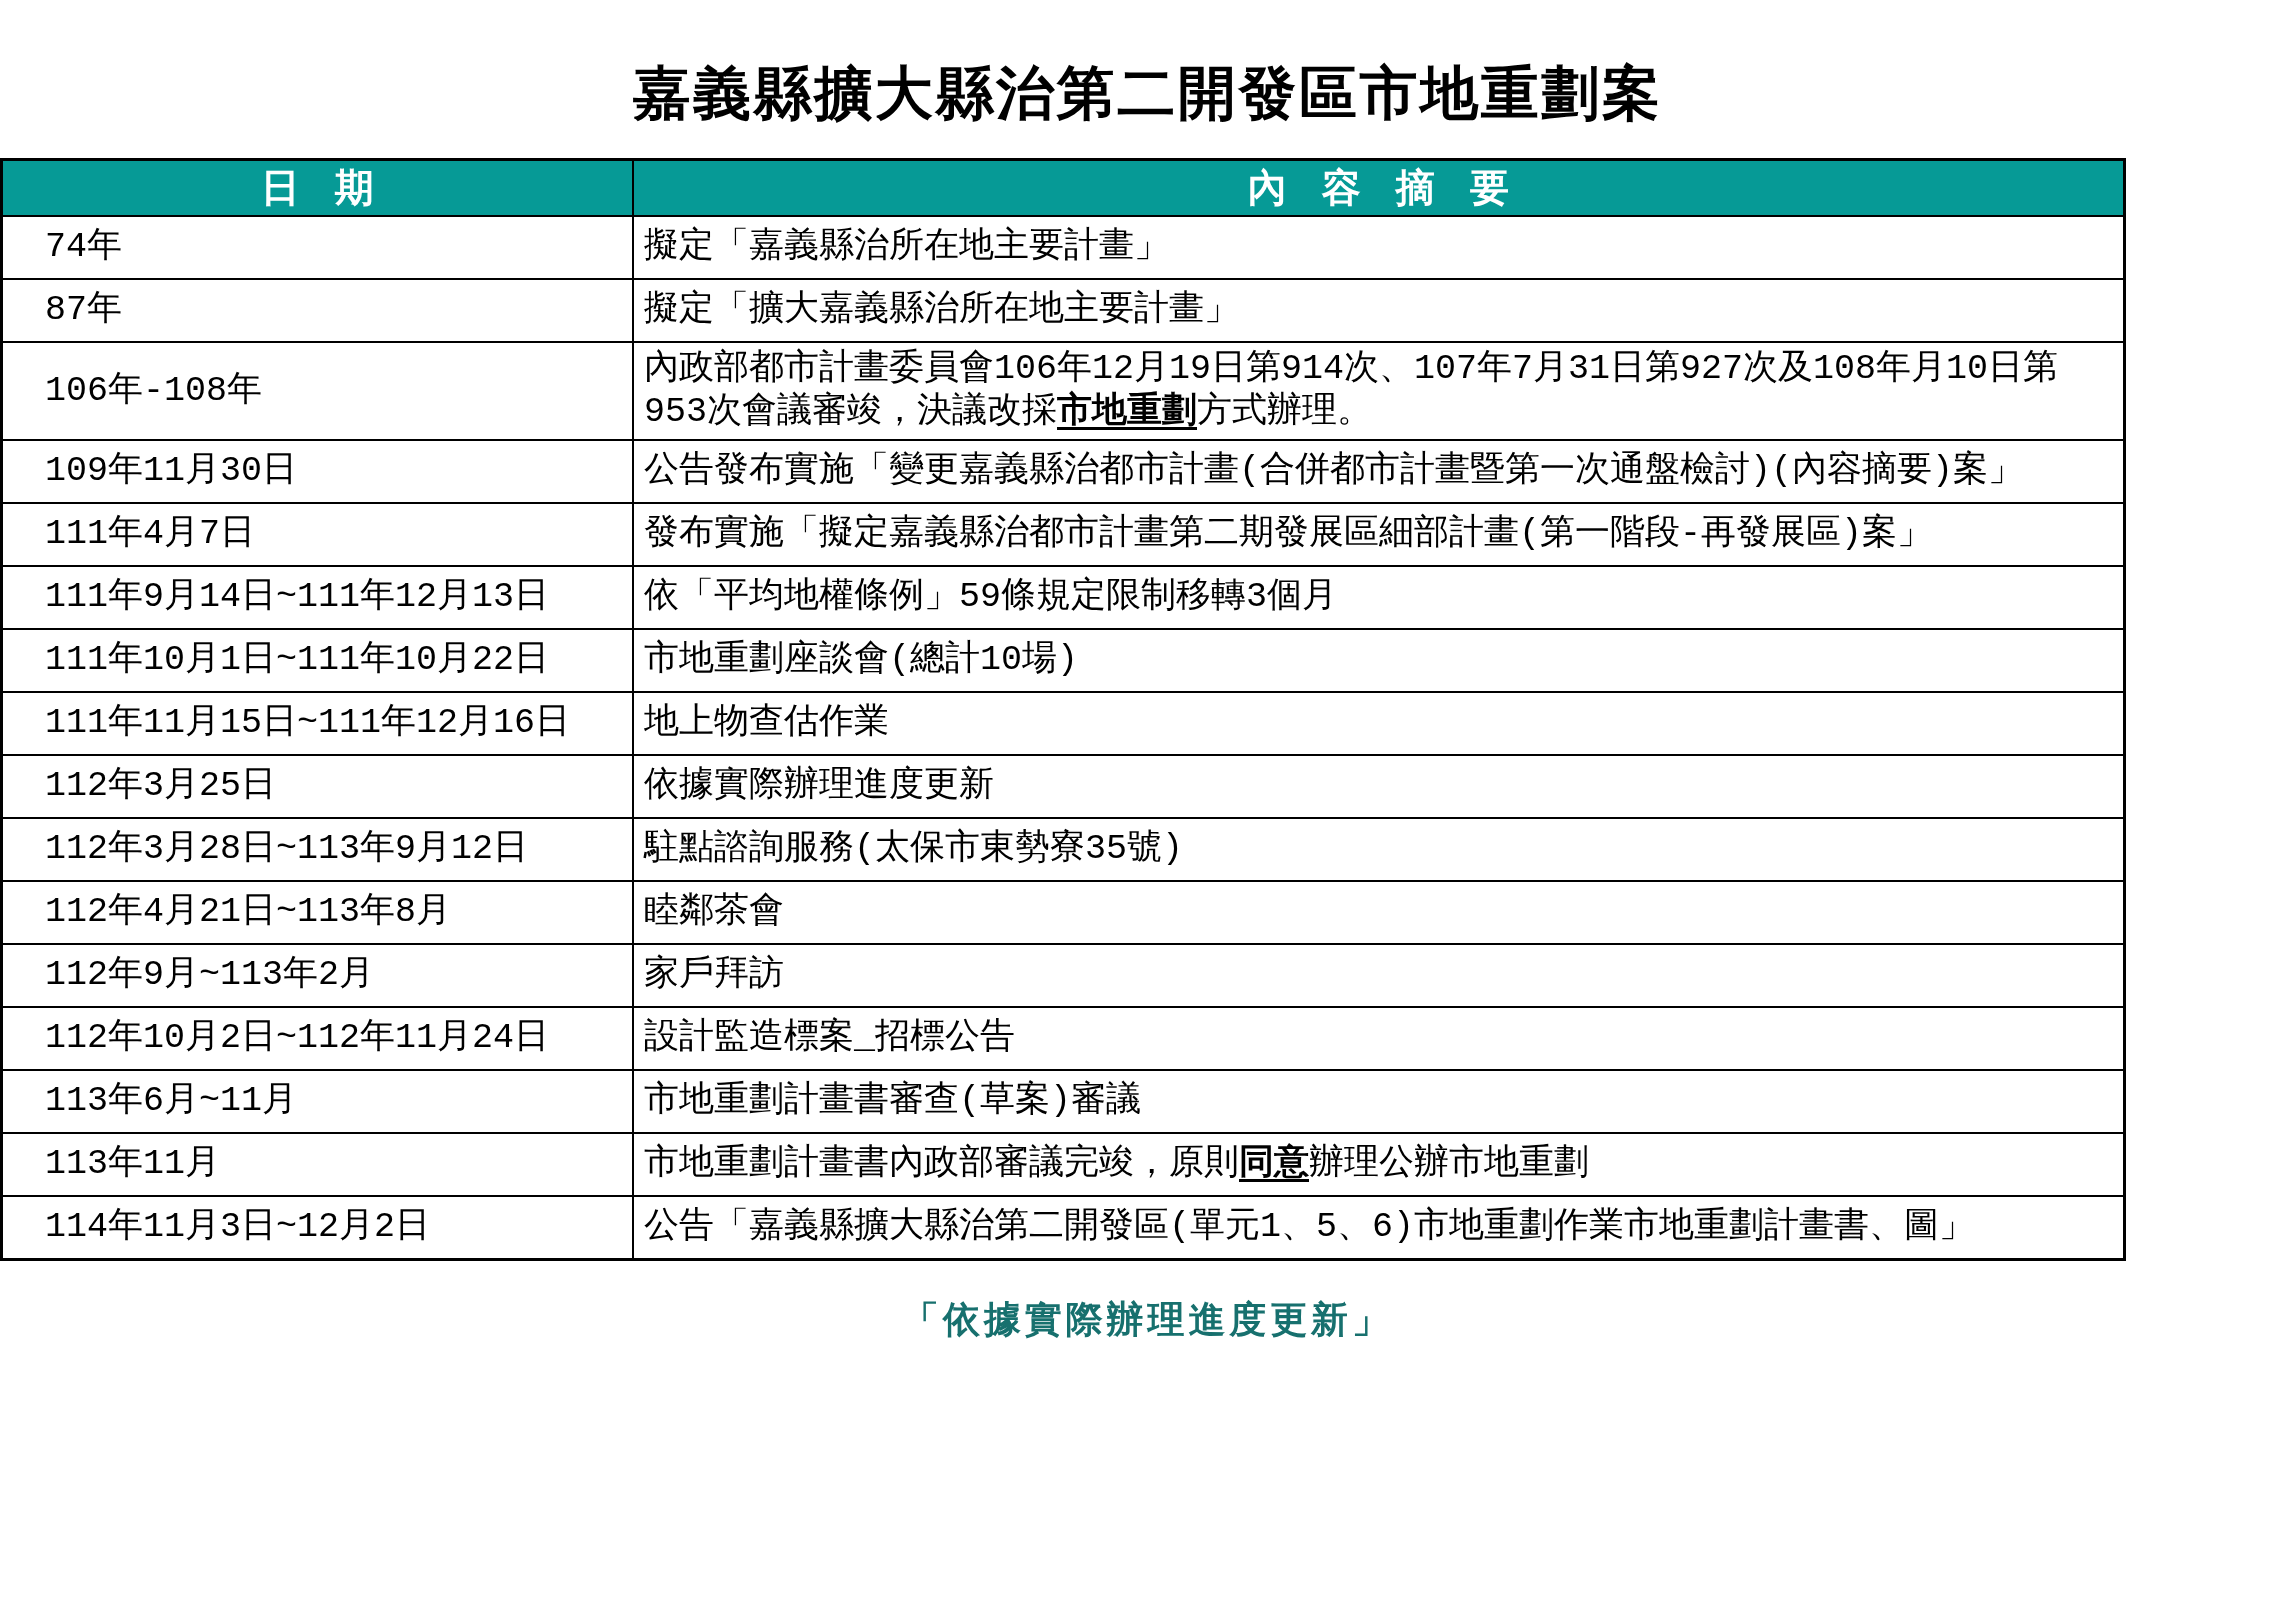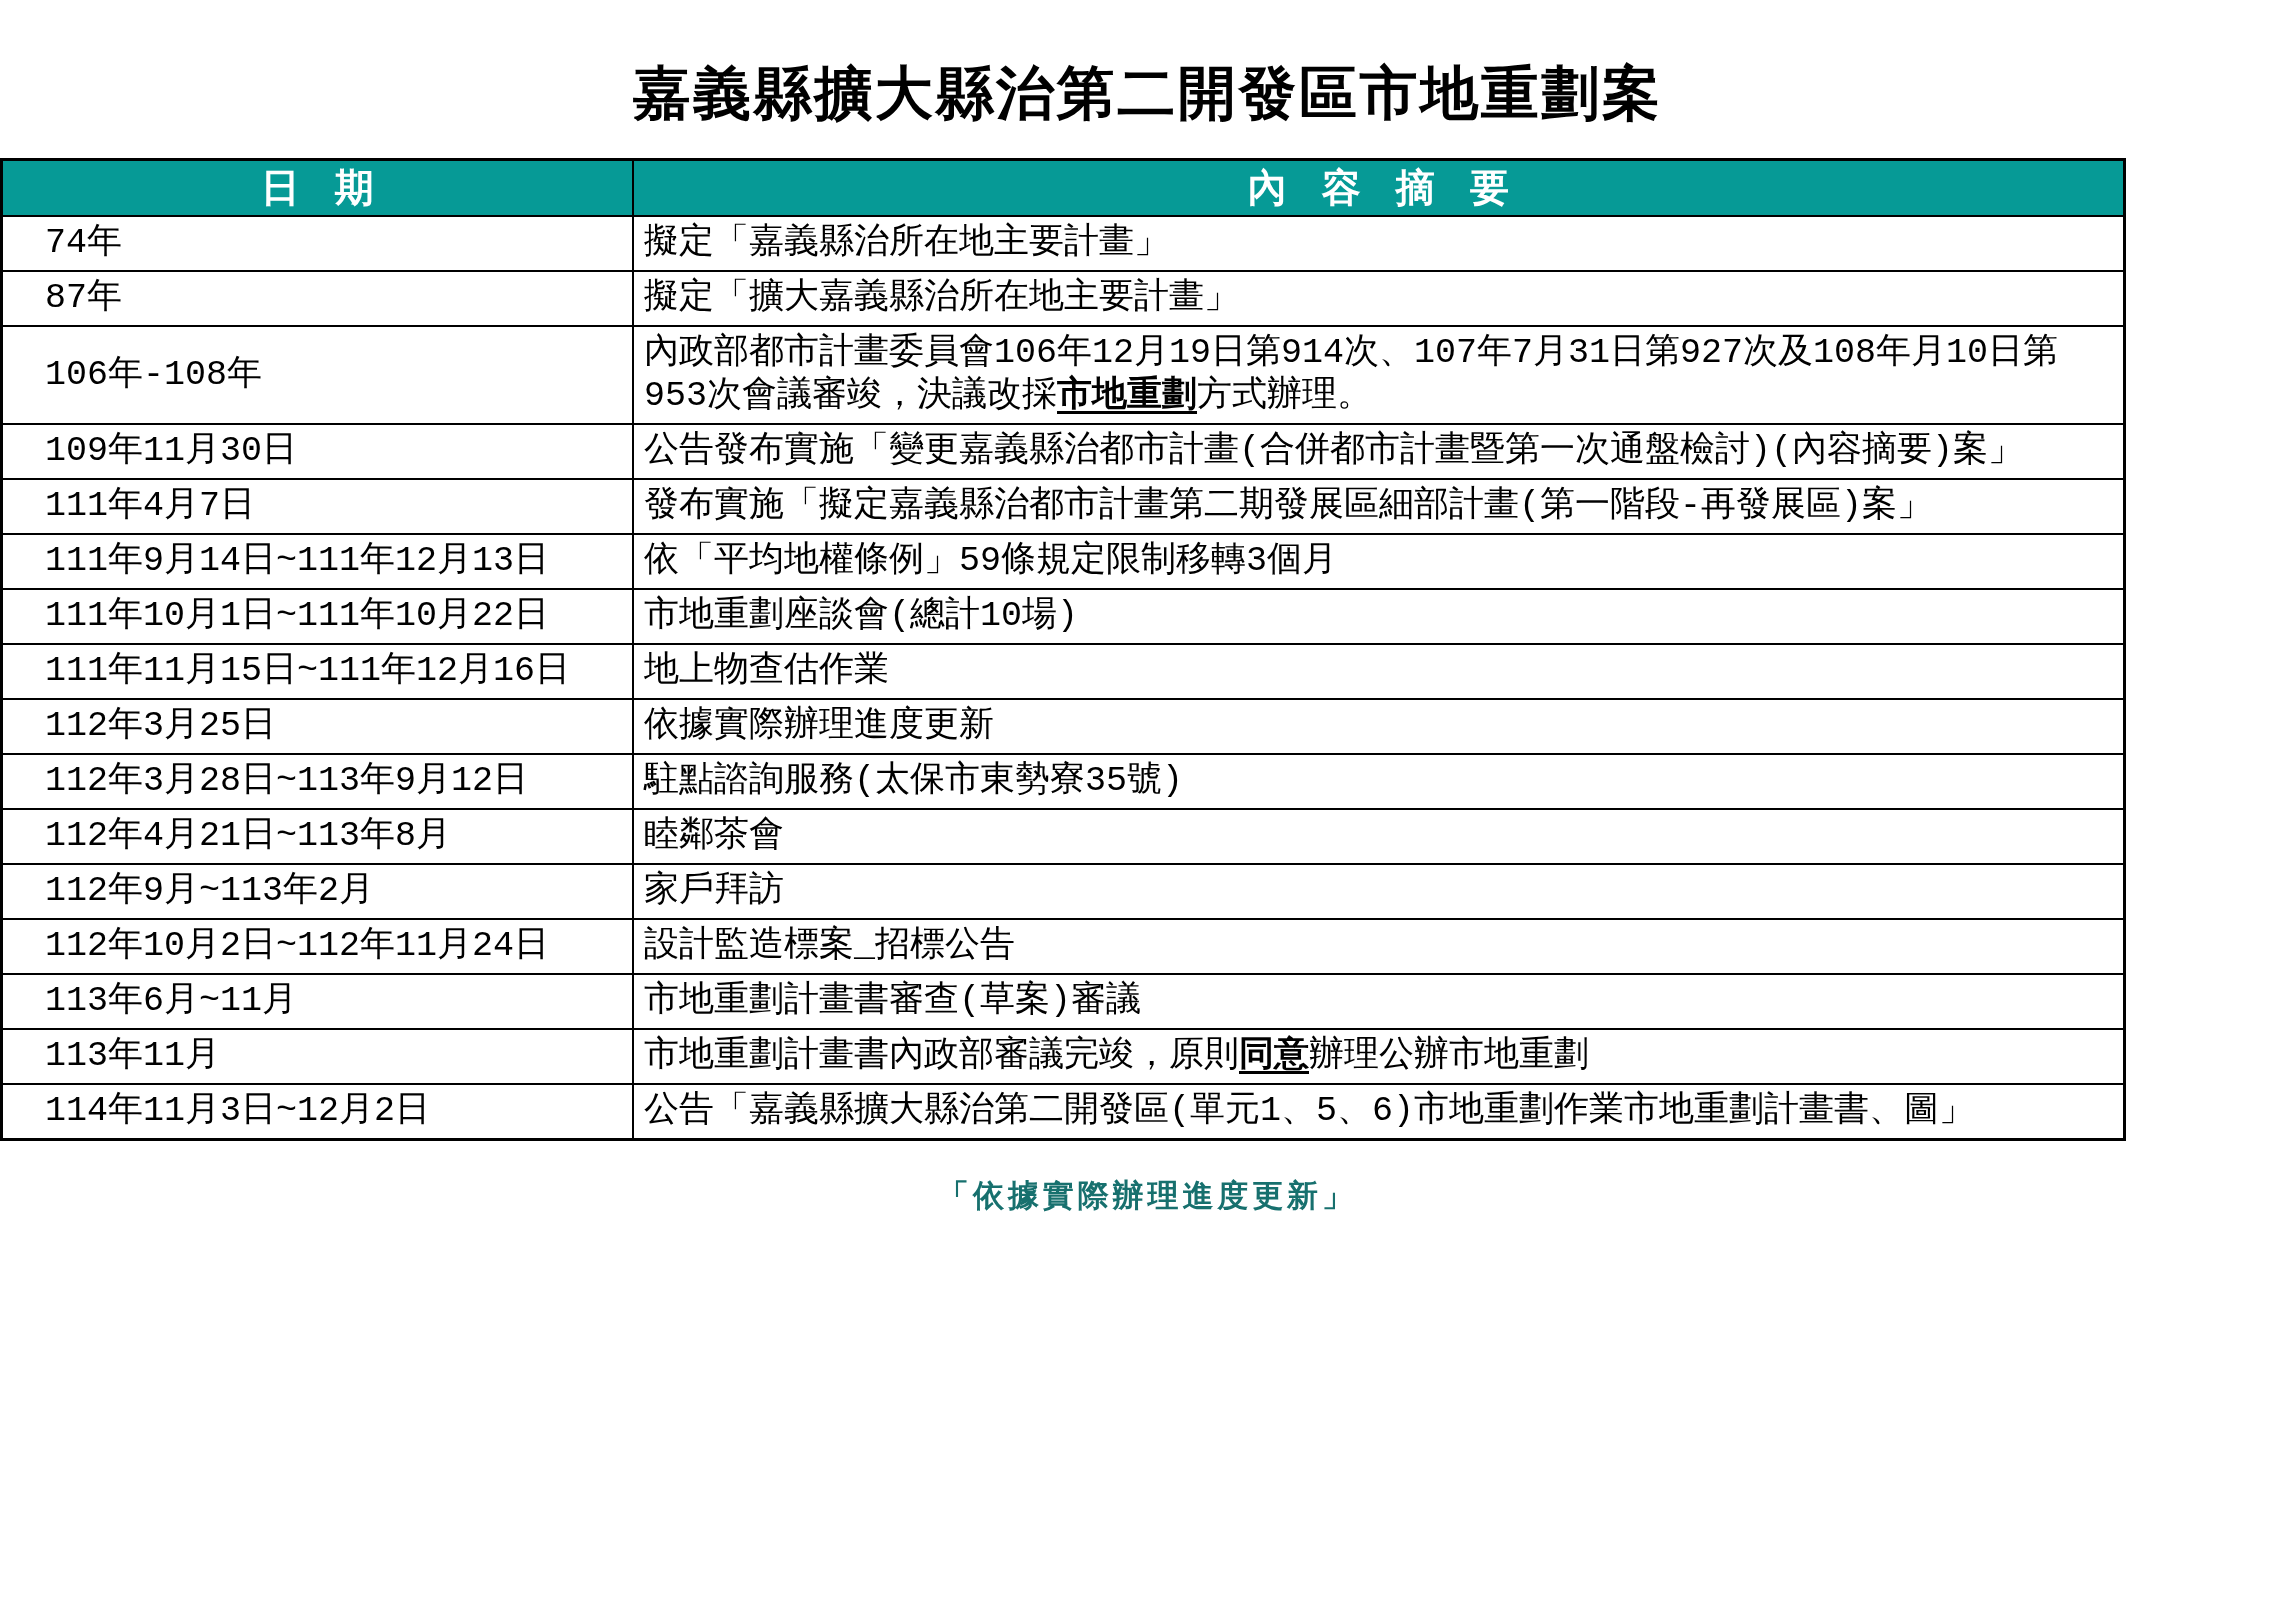--- a/index.html
+++ b/index.html
@@ -44,21 +44,21 @@
     font-weight:bold;
     height:51px;
     text-align:center;
     letter-spacing:0.9em;
     text-indent:0.9em;
     padding:0;
   }
   td{
     font-size:35px;
     line-height:43px;
-    height:55px;
+    height:63px;
     padding:1.3px 6.5px 1.3px 10.5px;
   }
   tr.tall td{height:98px;}
   td.date-cell{
     padding-left:42px;
     white-space:nowrap;
     overflow:hidden;
   }
   td.content-cell{overflow:hidden;}
   td.content-cell.clip{
@@ -67,21 +67,21 @@
   }
   .em{
     font-weight:bold;
     text-decoration:underline;
     text-decoration-thickness:2.6px;
     text-underline-offset:5.9px;
   }
   .update-note{
     margin-top:34px;
     text-align:center;
-    font-size:31px;
+    font-size:37px;
     font-weight:bold;
     color:var(--footer-teal);
     letter-spacing:3.9px;
   }
 </style>
 </head>
 <body>
 
 <h1 class="page-title">嘉義縣擴大縣治第二開發區市地重劃案</h1>
 

